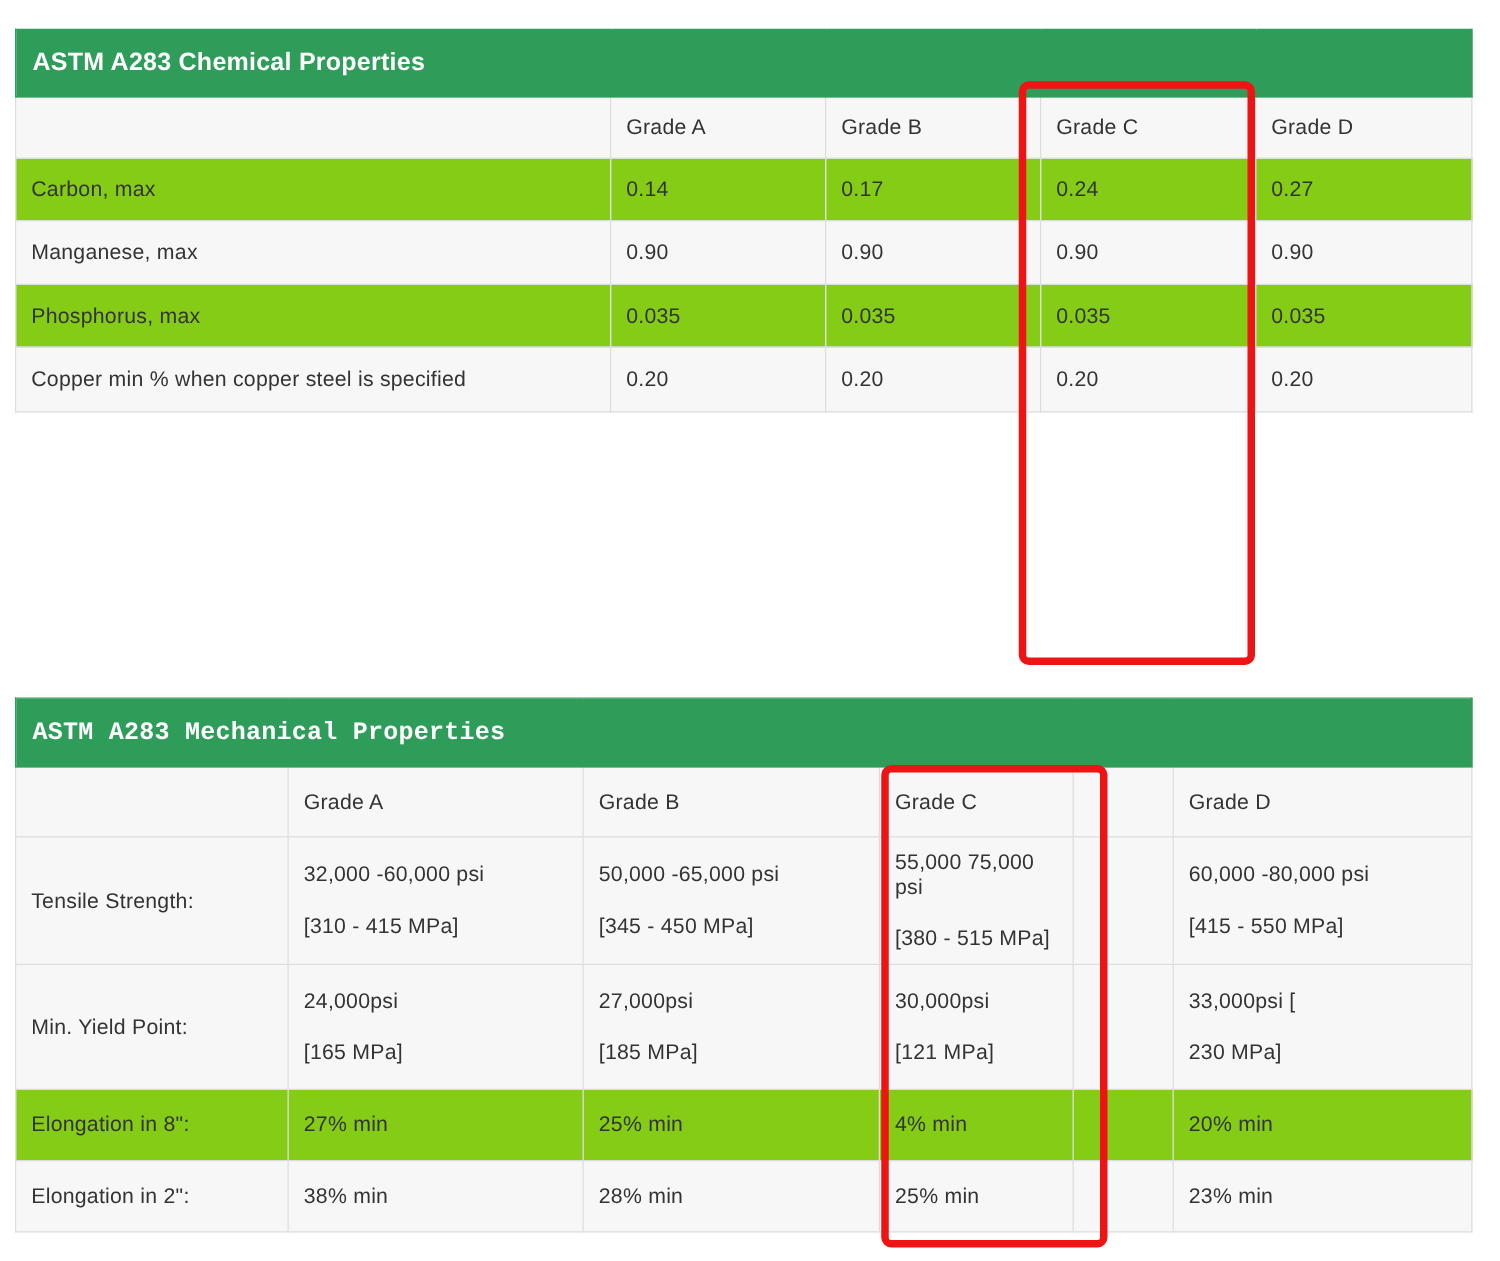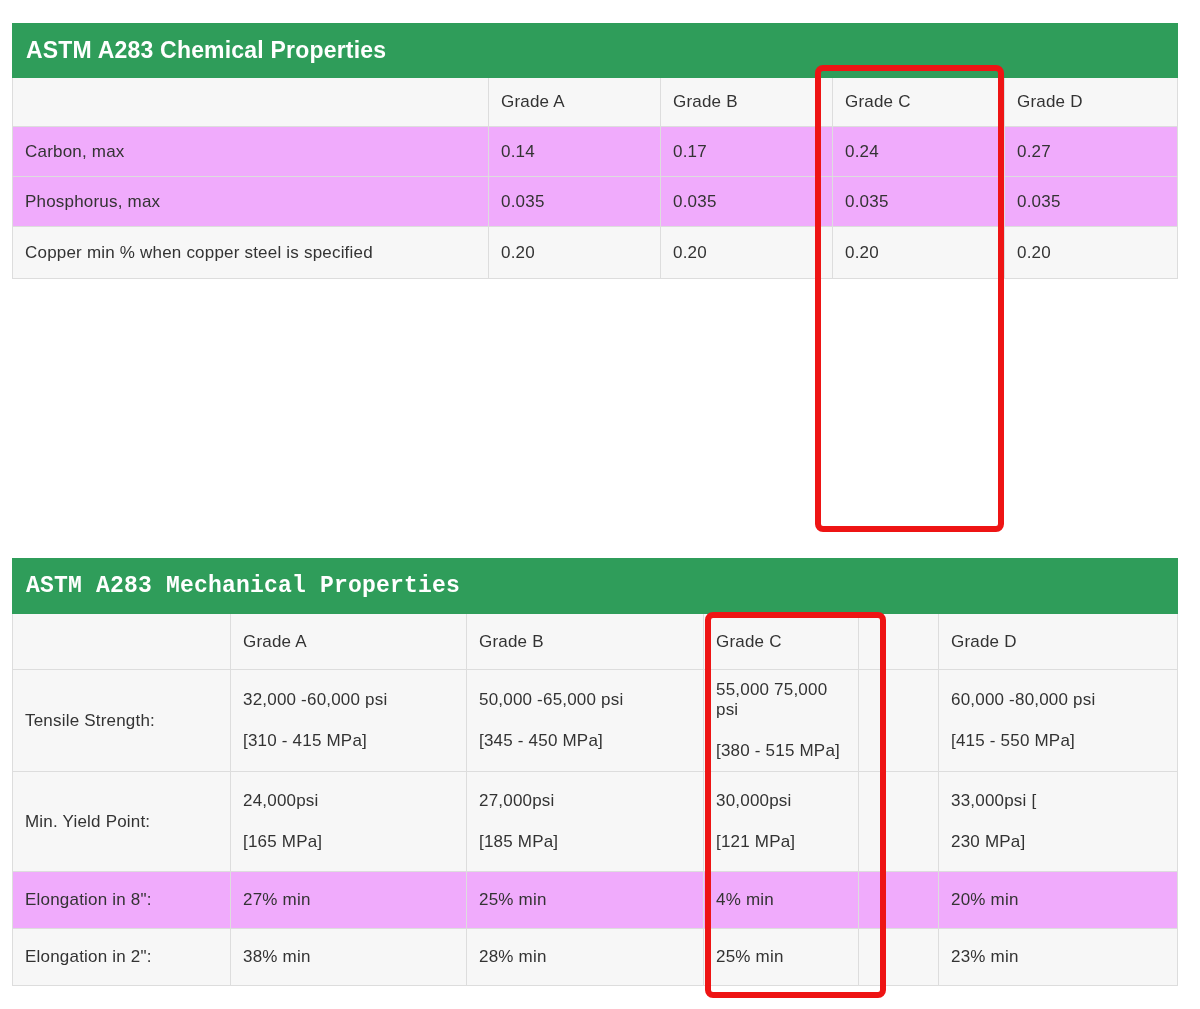--- a/index.html
+++ b/index.html
@@ -8,30 +8,30 @@
     font-family:"Liberation Sans", sans-serif;color:#333333;
   }
   table.spec{
     position:absolute;left:12px;width:1165px;
     border-collapse:collapse;table-layout:fixed;
   }
   #chemical-table{top:23px;}
   #mechanical-table{top:558px;}
   th.title-bar{
     background:#2f9d5a;color:#ffffff;text-align:left;
-    font-size:23px;font-weight:bold;height:53px;
+    font-size:20px;font-weight:bold;height:53px;
     padding:0 10px 0 13px;border:1px solid #2f9d5a;
   }
   td,th{
     border:1px solid #dddddd;font-size:17px;font-weight:normal;
     text-align:left;vertical-align:middle;padding:0 10px 0 12px;
     letter-spacing:0.2px;
   }
   tr.gray{background:#f7f7f7;}
-  tr.white{background:#f0abfc;}
+  tr.white{background:#84cc16;}
   
   #chemical-table tr.head-row{height:49px;}
   #chemical-table tr.r50{height:50px;}
   #chemical-table tr.r51{height:51px;}
   #chemical-table tr.silicon-row{height:151px;}
   #chemical-table tr.copper-row{height:52px;padding-left:12px;}
   
   #mechanical-table th.title-bar{height:54px;font-family:Liberation Mono, monospace;}
   #mechanical-table tr.head-row{height:56px;}
   #mechanical-table tr.tensile-row{height:102px;}
@@ -70,20 +70,27 @@
     <th>Grade B</th>
     <th>Grade C</th>
     <th>Grade D</th>
   </tr>
   <tr class="r50 white">
     <td>Carbon, max</td>
     <td>0.14</td>
     <td>0.17</td>
     <td>0.24</td>
     <td>0.27</td>
+  </tr>
+  <tr class="r51 gray">
+    <td>Manganese, max</td>
+    <td>0.90</td>
+    <td>0.90</td>
+    <td>0.90</td>
+    <td>0.90</td>
   </tr>
   <tr class="r50 white">
     <td>Phosphorus, max</td>
     <td>0.035</td>
     <td>0.035</td>
     <td>0.035</td>
     <td>0.035</td>
   </tr>
   <tr class="copper-row gray">
     <td>Copper min % when copper steel is specified</td>

